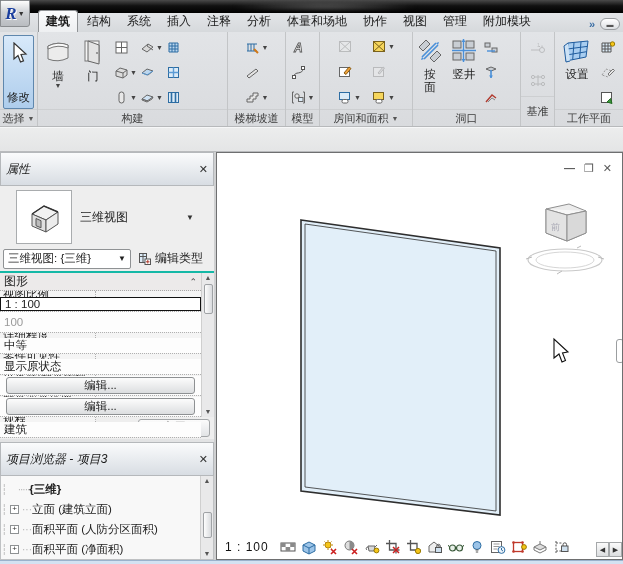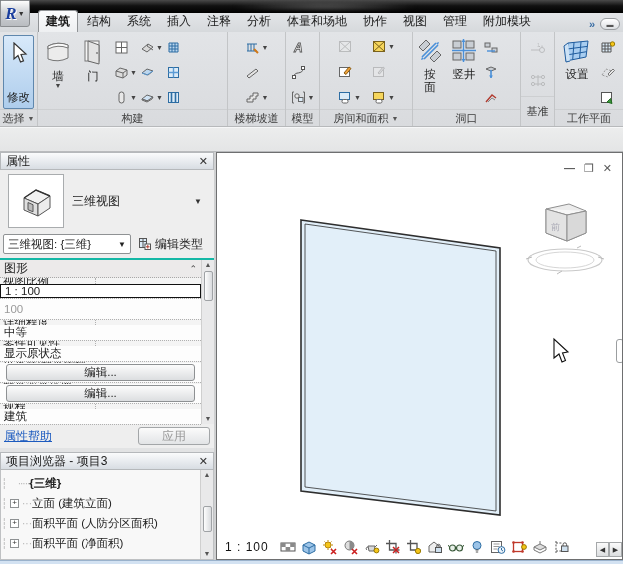--- a/index.html
+++ b/index.html
@@ -57,25 +57,25 @@
   
   .ribbon-edge { height:1px; background:#f6f7f8; }
   .optionsbar { height:24px; background:linear-gradient(#eceded,#e4e5e6);
     border-bottom:1px solid #b9bbbd; }
 
   
   .main { display:flex; height:408px; }
   .palette { width:216px; background:#eeeeee; border-right:2px solid #cfd0d1;
     display:flex; flex-direction:column; }
   .pal-header { height:18px; background:linear-gradient(#fafbfc,#d8dde3);
-    border:1px solid #b5b8bb; display:flex; align-items:center; padding:0 5px;
-    font-size:12px; color:#1a1a1a; }
+    border:1px solid #b5b8bb; display:flex; align-items:center; padding:16px 5px;
+    font-size:12px; color:#1a1a1a;font-style:italic; }
   .pal-header .x { margin-left:auto; font-weight:bold; color:#333; font-size:11px; }
 
-  .typesel { height:62px; display:flex; align-items:center; gap:8px; padding:8px; }
+  .typesel { height:62px; display:flex; align-items:center; gap:8px; padding:16px; }
   .iconwell { width:56px; height:54px; background:#fff; border:1px solid #a9acae;
     display:flex; align-items:center; justify-content:center; }
   .typesel .tlabel { flex:1; font-size:12px; }
   .typesel .dd { font-size:8px; color:#333; margin-right:4px; }
 
   .selrow { height:24px; display:flex; align-items:center; gap:4px; padding:0 3px; }
   .combo { width:128px; height:20px; background:#fff; border:1px solid #8f9294;
     border-radius:2px; display:flex; align-items:center; padding:0 4px; font-size:11.5px; }
   .combo .dd { margin-left:auto; font-size:8px; color:#222; }
   .edittype { display:flex; align-items:center; gap:3px; font-size:12px; padding:1px 3px; }

